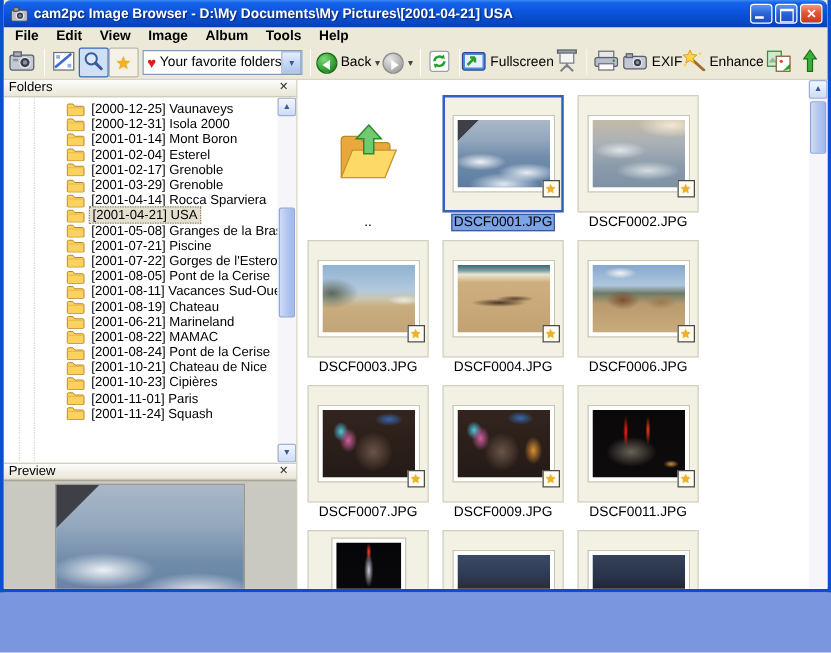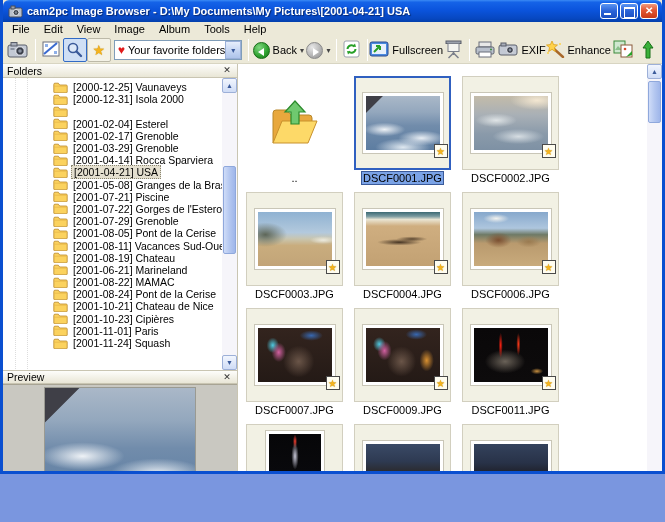--- a/index.html
+++ b/index.html
@@ -22,21 +22,21 @@
     background:linear-gradient(180deg,#5a95f2 0%,#2a63d8 50%,#1c4fc0 100%); }
   .win-btn.close { background:linear-gradient(180deg,#f29a7c 0%,#e25633 45%,#c93a17 100%); }
   .win-btn.min::before { content:""; position:absolute; left:3px; bottom:3px; width:7px; height:2px; background:#fff; }
   .win-btn.max::before { content:""; position:absolute; left:3px; top:3px; width:9px; height:8px;
     border:1px solid #fff; border-top-width:2px; }
   .win-btn.close::before { content:"✕"; color:#fff; font-size:10px; font-weight:bold;
     position:absolute; left:4px; top:1px; }
 
   
   .menubar { height:15px; display:flex; align-items:center; padding-left:2px; background:#ece9d8; }
-  .menu-item { padding:0 7px; height:15px; line-height:15px; cursor:default; }
+  .menu-item { padding:0 7px; height:15px; line-height:15px; cursor:default;font-weight:bold; }
 
   
   .toolbar { height:27px; display:flex; align-items:center; padding:0 2px; background:#ece9d8;
     border-bottom:1px solid #d8d5c2; }
   .tbtn { height:24px; min-width:24px; display:flex; align-items:center; justify-content:center;
     gap:3px; padding:0 3px; border:1px solid transparent; border-radius:2px; cursor:default; }
   .tbtn.pressed { border:1px solid #316ac5; background:#cfdff5; }
   .tbtn.outlined { border:1px solid #bcb9a8; background:#f4f2e6; }
   .tbtn .lbl { font-size:11px; white-space:nowrap; }
   .tsep { width:1px; height:22px; background:#c9c5b2; border-right:1px solid #fff; margin:0 3px; flex:0 0 auto; }
@@ -54,21 +54,21 @@
   .combo .heart { color:#e11b1b; font-size:12px; padding:0 3px; }
   .combo .combo-text { flex:1; font-size:11px; white-space:nowrap; overflow:hidden; }
   .combo .drop { width:16px; height:18px; display:flex; align-items:center; justify-content:center;
     background:linear-gradient(180deg,#e6eefb 0%,#c8d8f4 50%,#aec4ea 100%); border:1px solid #9ab0d8;
     font-size:8px; color:#3a5a9a; }
   .ticon { flex:0 0 auto; }
 
   
   .content { display:flex; height:438px; background:#ece9d8; }
   .left-pane { width:235px; flex:0 0 auto; display:flex; flex-direction:column; border-right:1px solid #c9c5b2; }
-  .panel-header { height:14px; display:flex; align-items:center; padding:0 4px;
+  .panel-header { height:14px; display:flex; align-items:flex-start; padding:0 4px;
     background:linear-gradient(180deg,#fdfdfb 0%,#e9e6d6 100%); border-bottom:1px solid #c9c5b2;
     font-size:10.5px; }
   .panel-header .ph-title { flex:1; }
   .panel-close { width:12px; height:11px; text-align:center; line-height:10px; font-size:9px; color:#333; cursor:default; }
 
   .tree-wrap { position:relative; height:292px; background:#fff; overflow:hidden; }
   .tree { position:absolute; inset:0 15px 0 0; overflow:hidden; padding-top:3px;
     background-image: repeating-linear-gradient(180deg,#ddd 0 1px,transparent 1px 2px),
                       repeating-linear-gradient(180deg,#ddd 0 1px,transparent 1px 2px);
     background-size:1px 100%,1px 100%; background-position:12px 0,24px 0; background-repeat:no-repeat; }
@@ -364,20 +364,21 @@
                   <path d="M.8 10 V2.5 q0-1.3 1.1-1.3 h3.4 l1.4 1.8 h6.4 q1.1 0 1.1 1.1 V10 q0 .8-.9 .8 H1.7 q-.9 0-.9-.8 z" fill="#fbd25e" stroke="#b8872a" stroke-width=".8"></path>
                   <path d="M.9 4.2 h13.3" stroke="#e8b84a" stroke-width=".8"></path>
                 </svg></span>
               <span class="tree-label">[2000-12-31] Isola 2000</span>
             </div>
             <div class="tree-item">
               <span class="tree-folder-icon"><svg width="15" height="11" viewBox="0 0 15 11">
                   <path d="M.8 10 V2.5 q0-1.3 1.1-1.3 h3.4 l1.4 1.8 h6.4 q1.1 0 1.1 1.1 V10 q0 .8-.9 .8 H1.7 q-.9 0-.9-.8 z" fill="#fbd25e" stroke="#b8872a" stroke-width=".8"></path>
                   <path d="M.9 4.2 h13.3" stroke="#e8b84a" stroke-width=".8"></path>
                 </svg></span>
+              <span class="tree-label">[2001-01-14] Mont Boron</span>
             </div>
             <div class="tree-item">
               <span class="tree-folder-icon"><svg width="15" height="11" viewBox="0 0 15 11">
                   <path d="M.8 10 V2.5 q0-1.3 1.1-1.3 h3.4 l1.4 1.8 h6.4 q1.1 0 1.1 1.1 V10 q0 .8-.9 .8 H1.7 q-.9 0-.9-.8 z" fill="#fbd25e" stroke="#b8872a" stroke-width=".8"></path>
                   <path d="M.9 4.2 h13.3" stroke="#e8b84a" stroke-width=".8"></path>
                 </svg></span>
               <span class="tree-label">[2001-02-04] Esterel</span>
             </div>
             <div class="tree-item">
               <span class="tree-folder-icon"><svg width="15" height="11" viewBox="0 0 15 11">
@@ -420,27 +421,20 @@
                   <path d="M.9 4.2 h13.3" stroke="#e8b84a" stroke-width=".8"></path>
                 </svg></span>
               <span class="tree-label">[2001-07-21] Piscine</span>
             </div>
             <div class="tree-item">
               <span class="tree-folder-icon"><svg width="15" height="11" viewBox="0 0 15 11">
                   <path d="M.8 10 V2.5 q0-1.3 1.1-1.3 h3.4 l1.4 1.8 h6.4 q1.1 0 1.1 1.1 V10 q0 .8-.9 .8 H1.7 q-.9 0-.9-.8 z" fill="#fbd25e" stroke="#b8872a" stroke-width=".8"></path>
                   <path d="M.9 4.2 h13.3" stroke="#e8b84a" stroke-width=".8"></path>
                 </svg></span>
               <span class="tree-label">[2001-07-22] Gorges de l'Esteron</span>
-            </div>
-            <div class="tree-item">
-              <span class="tree-folder-icon"><svg width="15" height="11" viewBox="0 0 15 11">
-                  <path d="M.8 10 V2.5 q0-1.3 1.1-1.3 h3.4 l1.4 1.8 h6.4 q1.1 0 1.1 1.1 V10 q0 .8-.9 .8 H1.7 q-.9 0-.9-.8 z" fill="#fbd25e" stroke="#b8872a" stroke-width=".8"></path>
-                  <path d="M.9 4.2 h13.3" stroke="#e8b84a" stroke-width=".8"></path>
-                </svg></span>
-              <span class="tree-label">[2001-07-29] Grenoble</span>
             </div>
             <div class="tree-item">
               <span class="tree-folder-icon"><svg width="15" height="11" viewBox="0 0 15 11">
                   <path d="M.8 10 V2.5 q0-1.3 1.1-1.3 h3.4 l1.4 1.8 h6.4 q1.1 0 1.1 1.1 V10 q0 .8-.9 .8 H1.7 q-.9 0-.9-.8 z" fill="#fbd25e" stroke="#b8872a" stroke-width=".8"></path>
                   <path d="M.9 4.2 h13.3" stroke="#e8b84a" stroke-width=".8"></path>
                 </svg></span>
               <span class="tree-label">[2001-08-05] Pont de la Cerise</span>
             </div>
             <div class="tree-item">
               <span class="tree-folder-icon"><svg width="15" height="11" viewBox="0 0 15 11">

